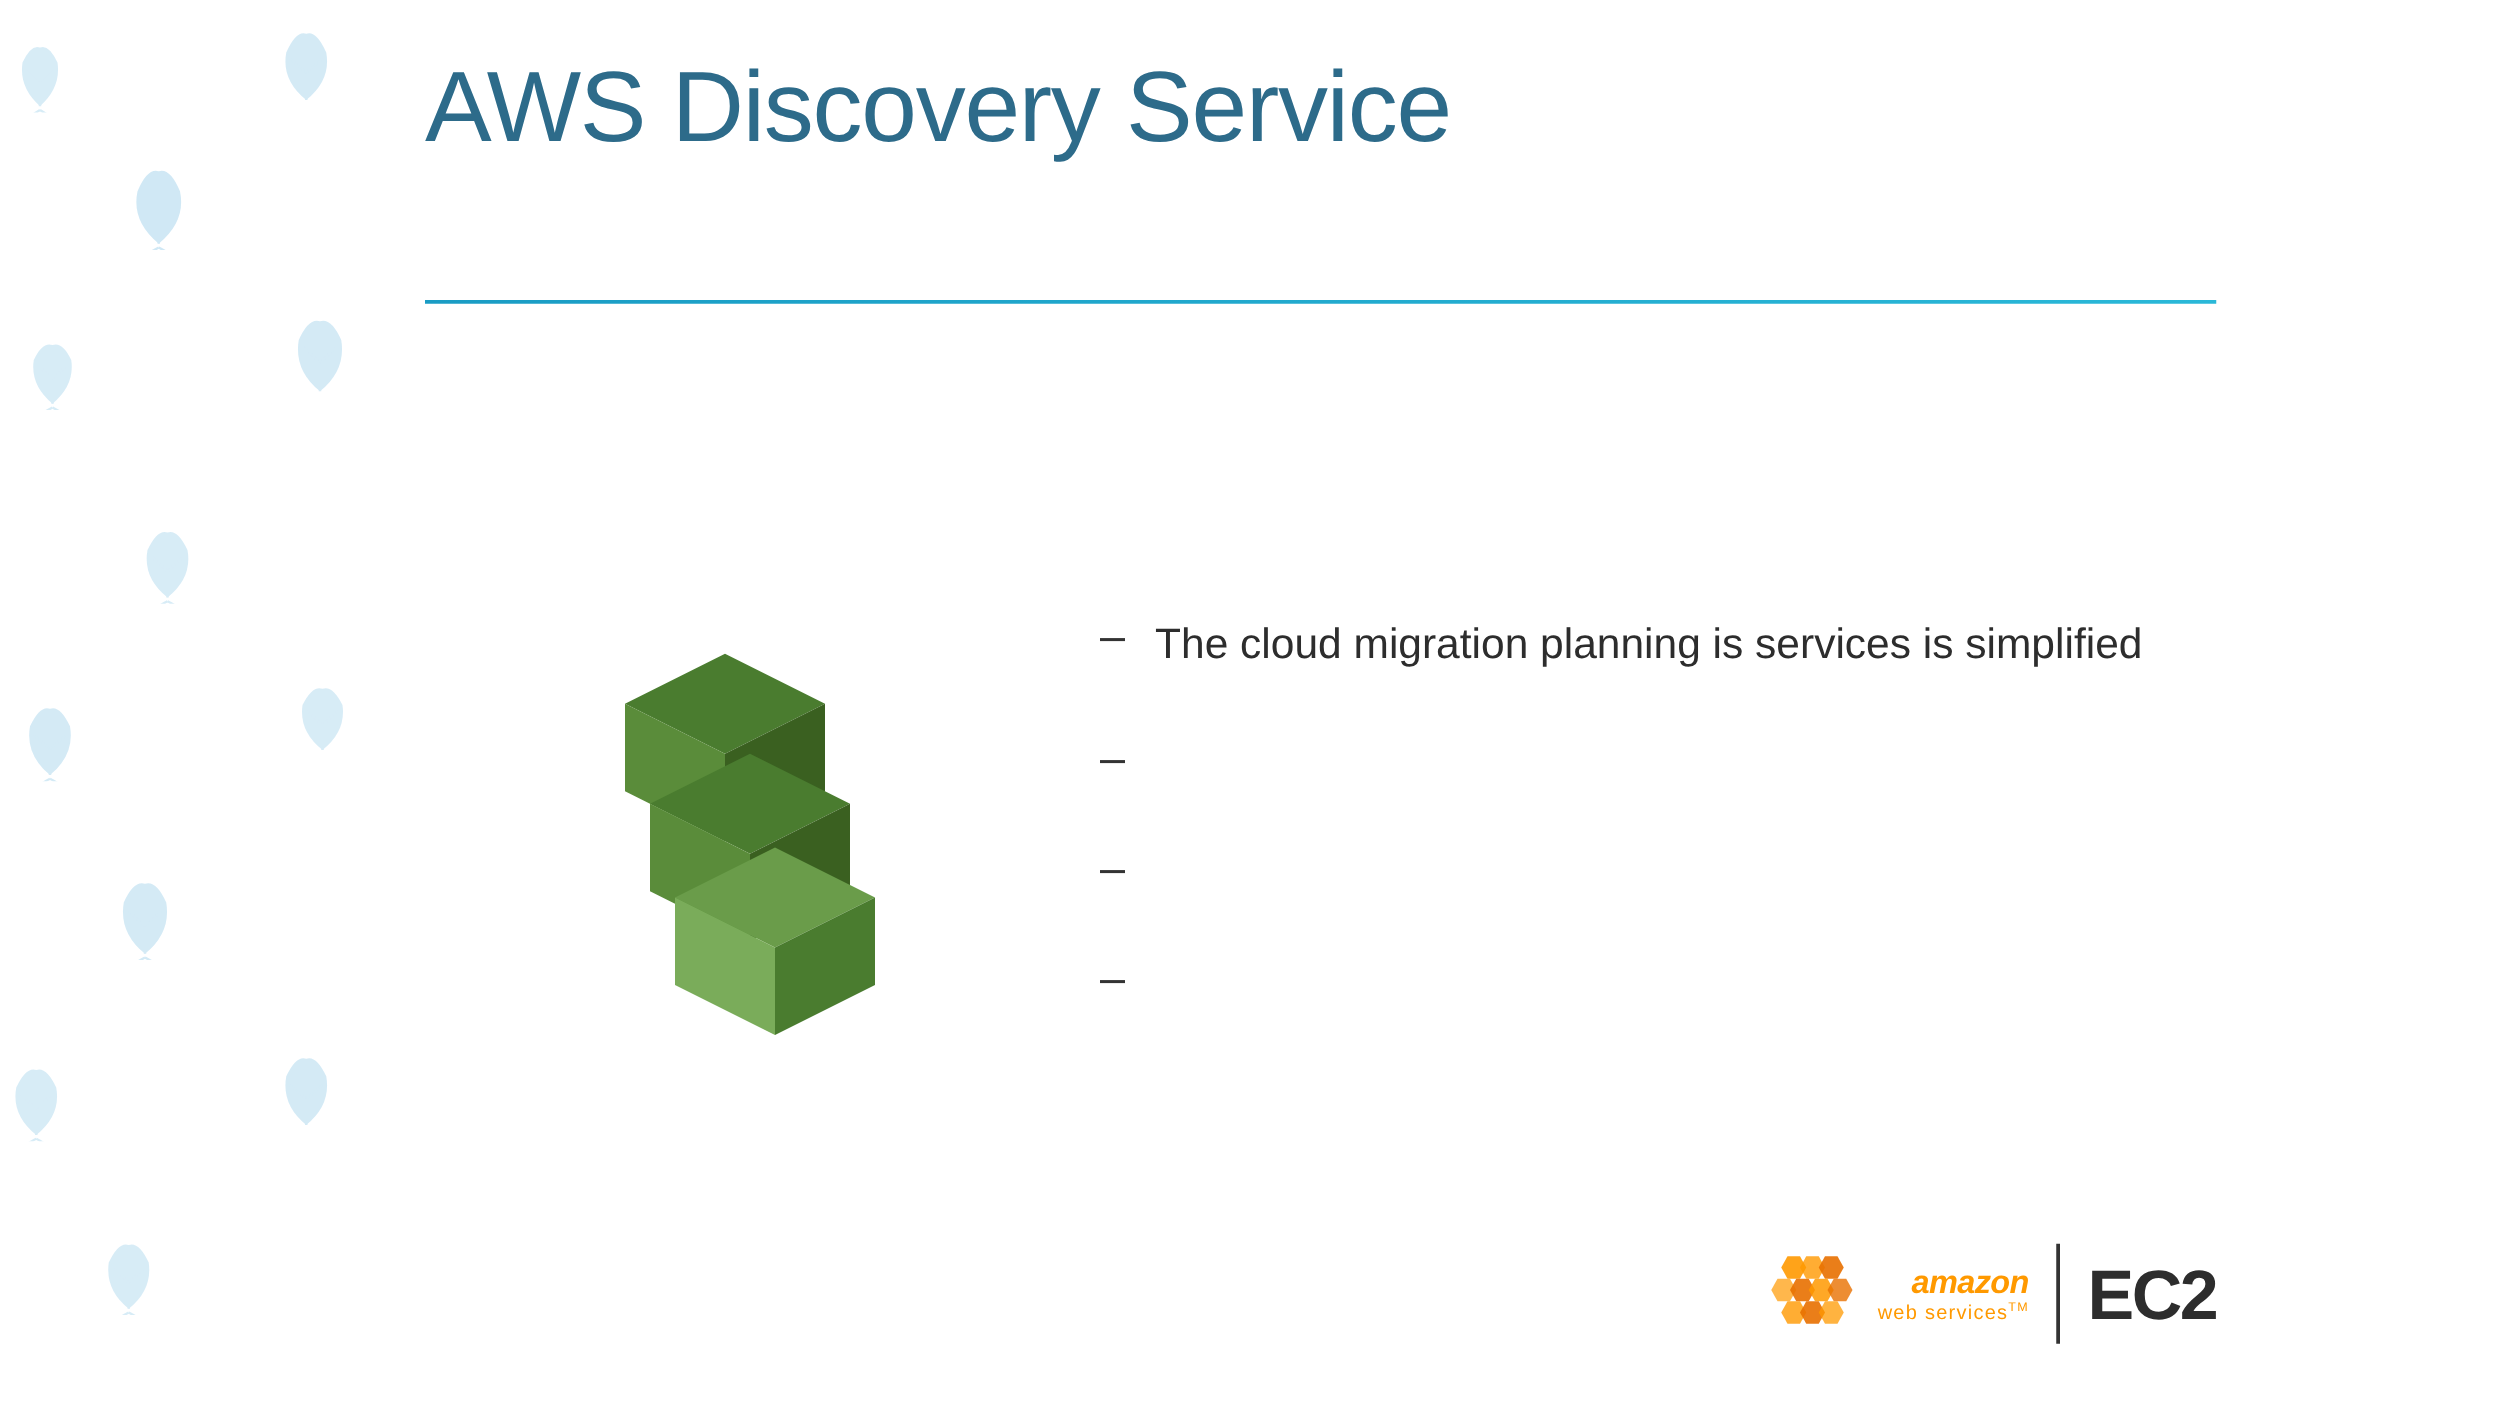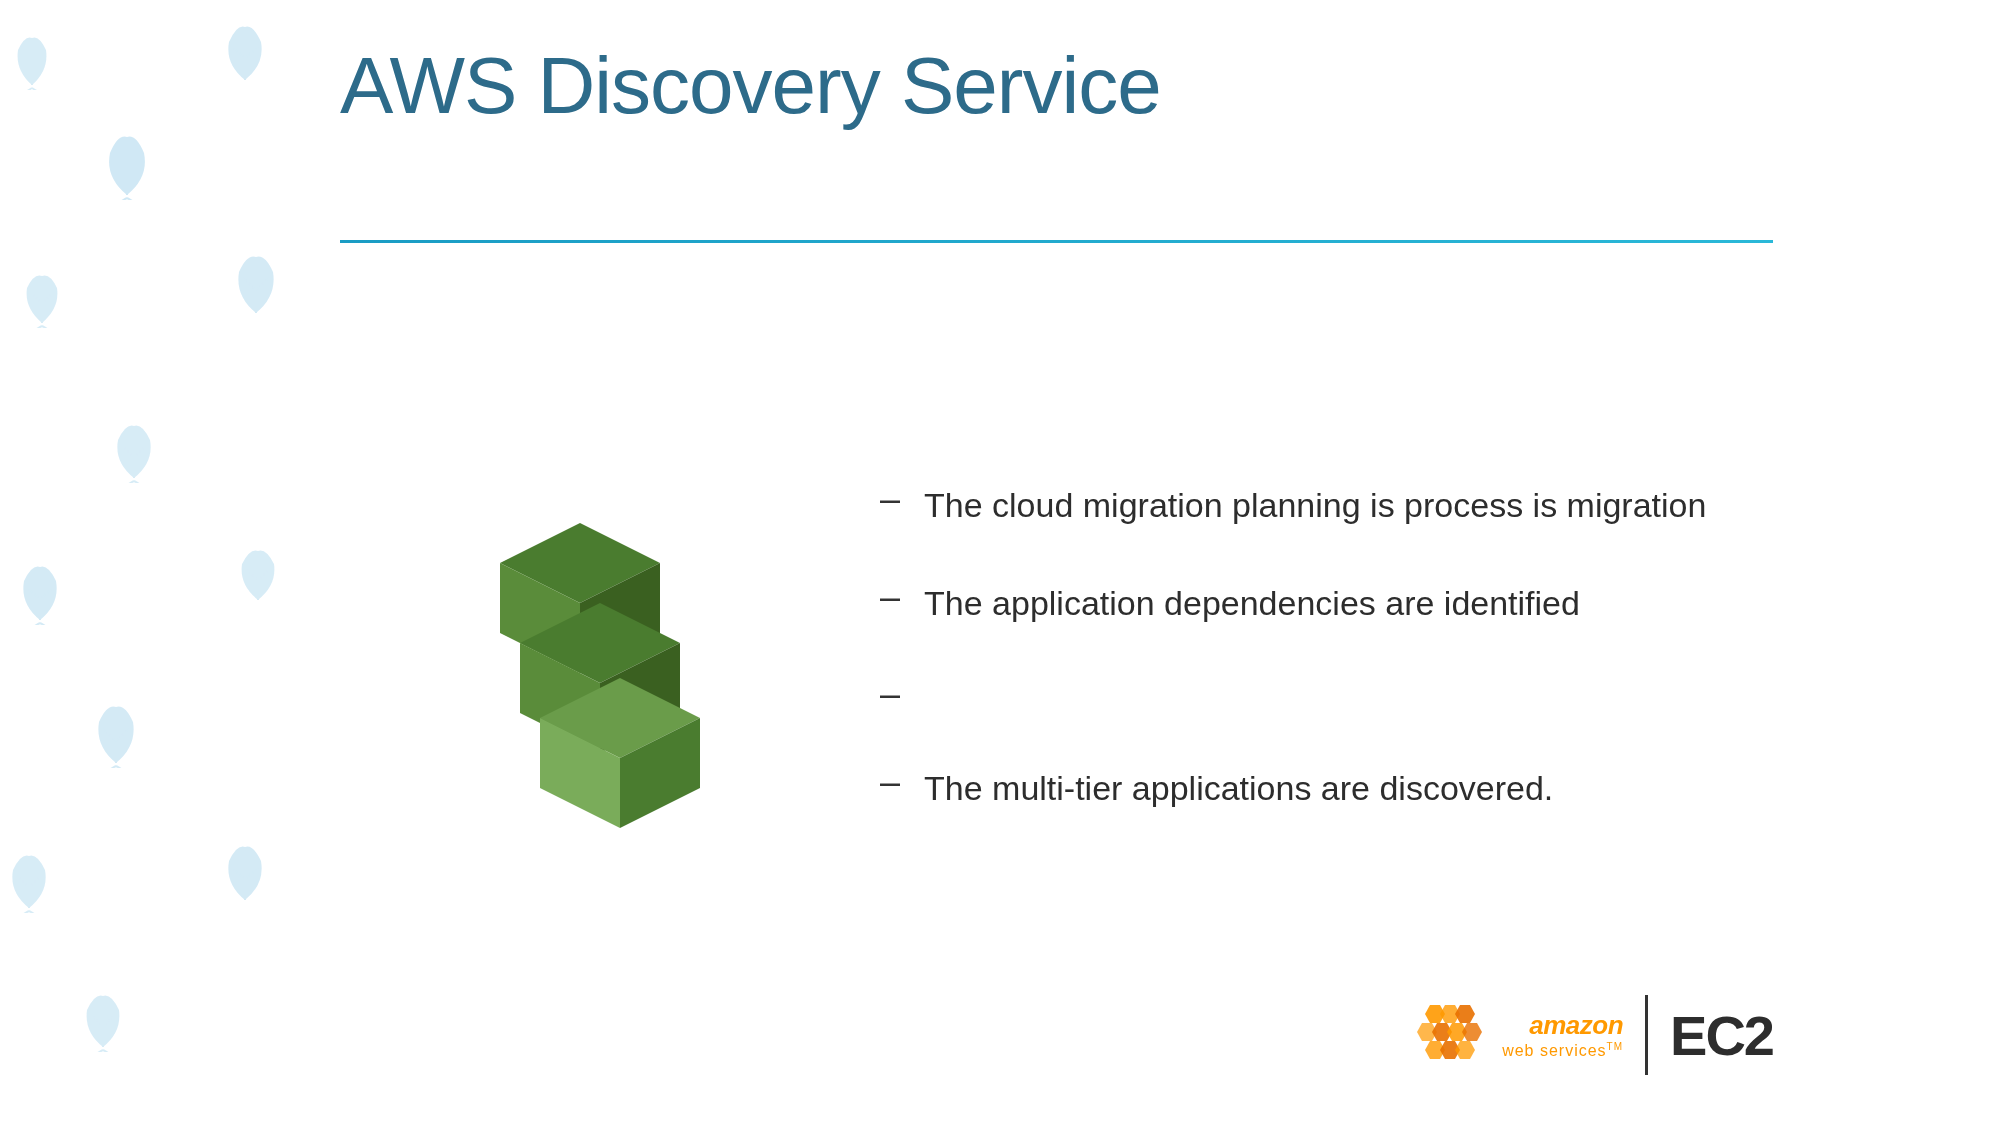--- a/index.html
+++ b/index.html
@@ -307,35 +307,33 @@
 
           <polygon points="80,60 160,100 160,170 80,130" fill="#7aac5a"></polygon>
         </g>
       </svg>
     </div>
 
     <div class="bullets-area">
 
       <div class="bullet-item">
         <span class="bullet-dash">–</span>
-        <span class="bullet-text">The cloud migration planning is process is migration</span>
-      </div>
-
-      <div class="bullet-item">
-        <span class="bullet-dash">–</span>
-        <span class="bullet-text">The application dependencies are identified</span>
+        <span class="bullet-text">The cloud migration planning is services is simplified</span>
       </div>
 
       <div class="bullet-item">
         <span class="bullet-dash">–</span>
       </div>
 
       <div class="bullet-item">
         <span class="bullet-dash">–</span>
-        <span class="bullet-text">The multi-tier applications are discovered.</span>
+      </div>
+
+      <div class="bullet-item">
+        <span class="bullet-dash">–</span>
       </div>
 
     </div>
   </div>
 
   <div class="aws-logo">
 
     <svg class="aws-honeycomb" viewBox="0 0 80 70">
 
       <polygon points="20,5 30,5 35,14 30,23 20,23 15,14" fill="#f90" opacity="0.9"></polygon>

